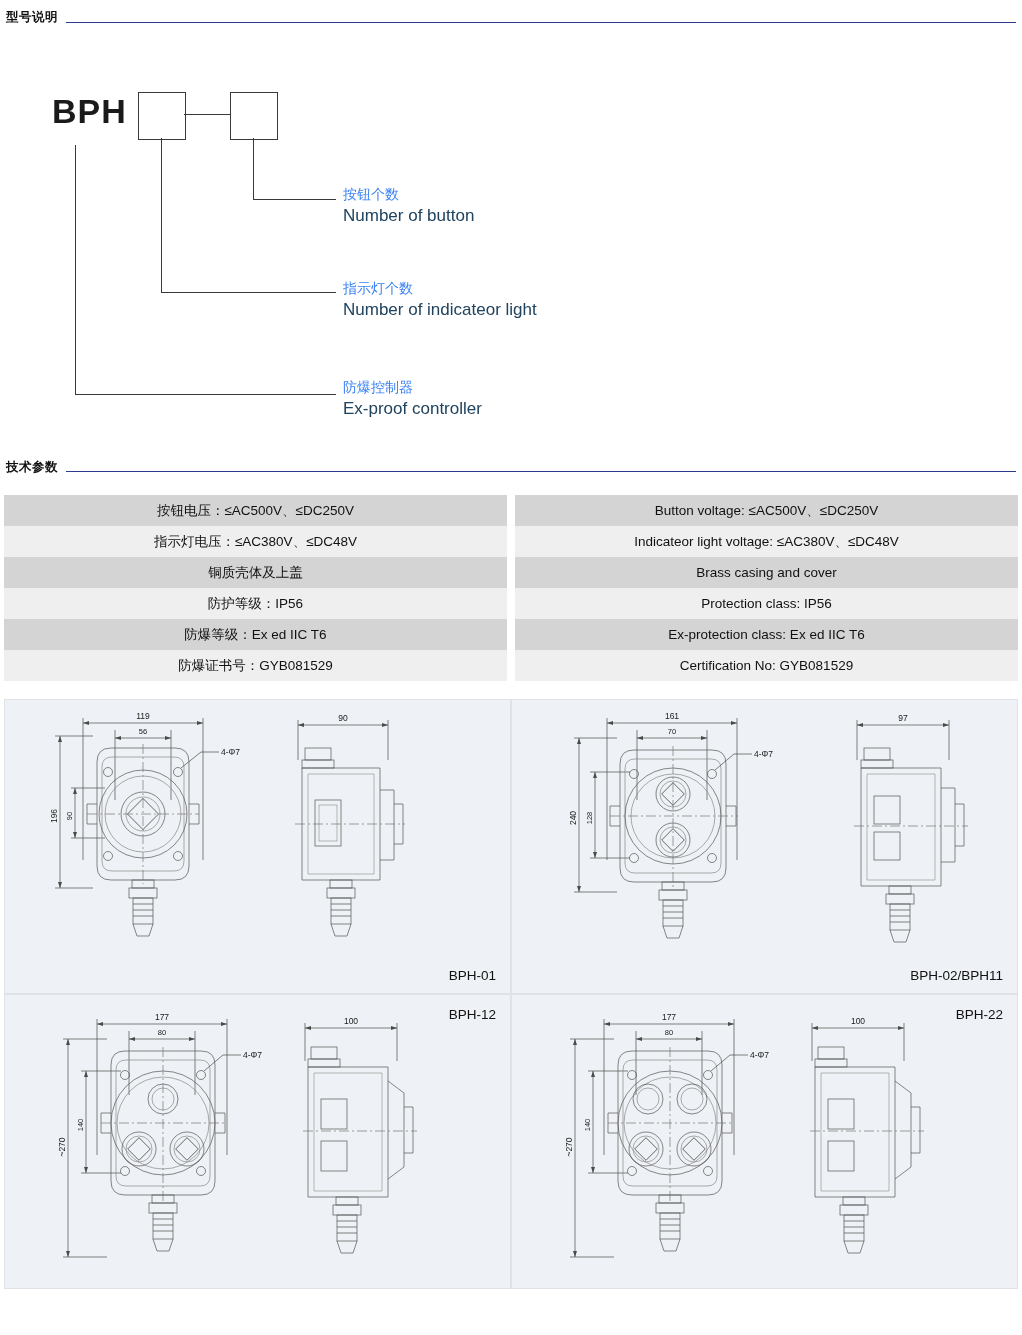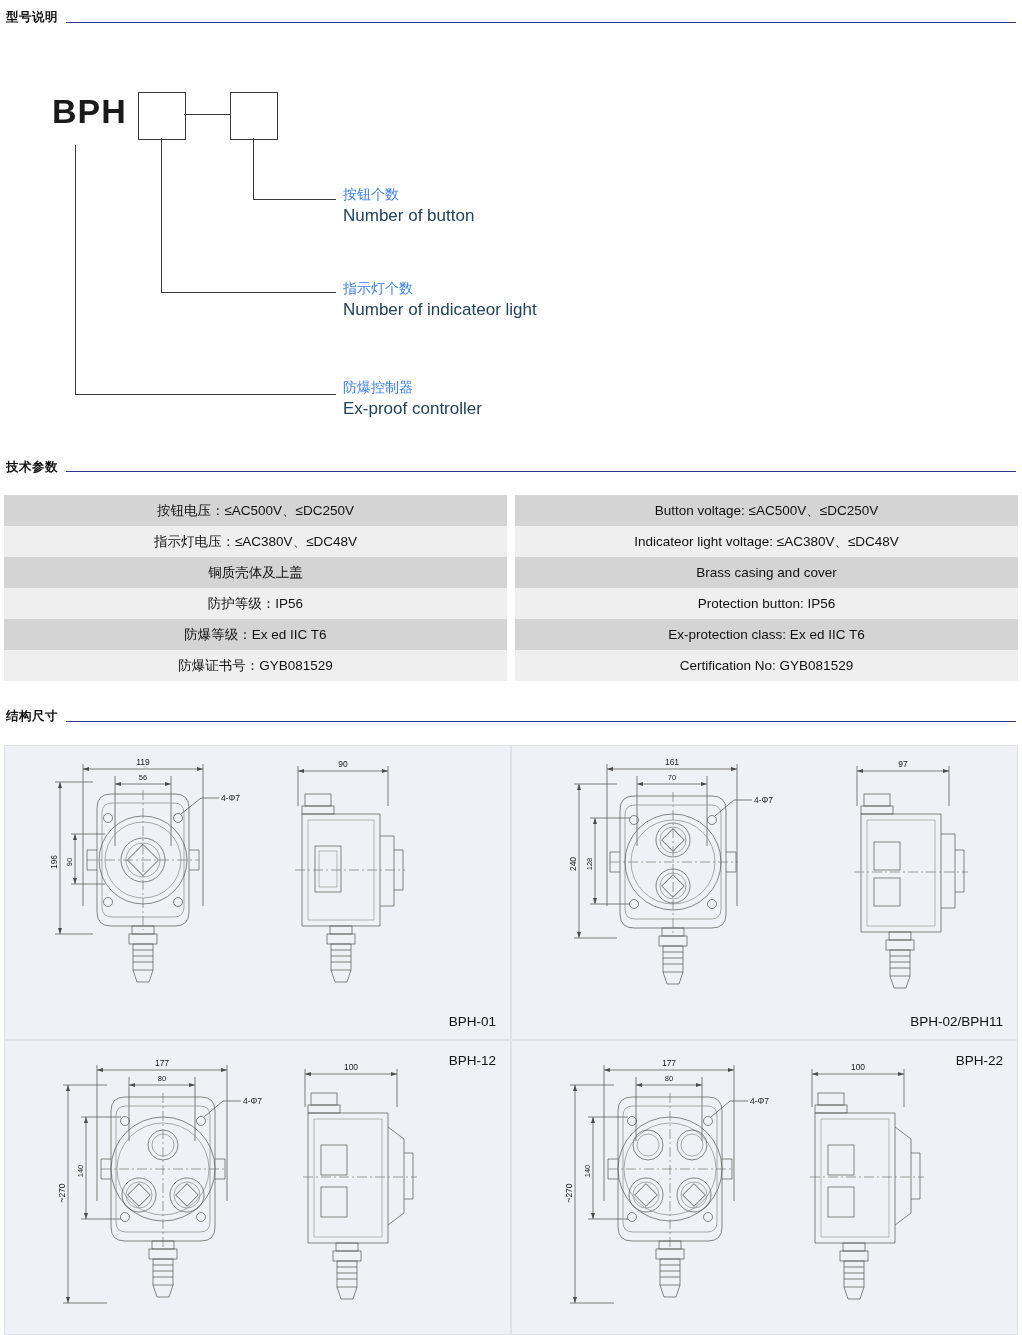--- a/index.html
+++ b/index.html
@@ -160,38 +160,34 @@
           <tr>
             <td>Button voltage: ≤AC500V、≤DC250V</td>
           </tr>
       <tr>
             <td>Indicateor light voltage: ≤AC380V、≤DC48V</td>
           </tr>
       <tr>
             <td>Brass casing and cover</td>
           </tr>
       <tr>
-            <td>Protection button: IP56</td>
+            <td>Protection class: IP56</td>
           </tr>
       <tr>
             <td>Ex-protection class: Ex ed IIC T6</td>
           </tr>
       <tr>
             <td>Certification No: GYB081529</td>
           </tr>
     </tbody>
       </table>
   </div>
 </div>
 
 <div id="dims-block">
-  <div class="section-head">
-    <span class="title">结构尺寸</span>
-    <span class="rule"></span>
-  </div>
 
   <div class="dims-grid">
 
     <div class="dim-cell">
       <svg width="505" height="291" viewBox="0 0 505 291">
         <g stroke="#4a4a4a" fill="none" stroke-width="0.7">
 
           <line x1="78" y1="18" x2="78" y2="160"></line>
           <line x1="198" y1="18" x2="198" y2="160"></line>
           <line x1="78" y1="23" x2="198" y2="23"></line>

